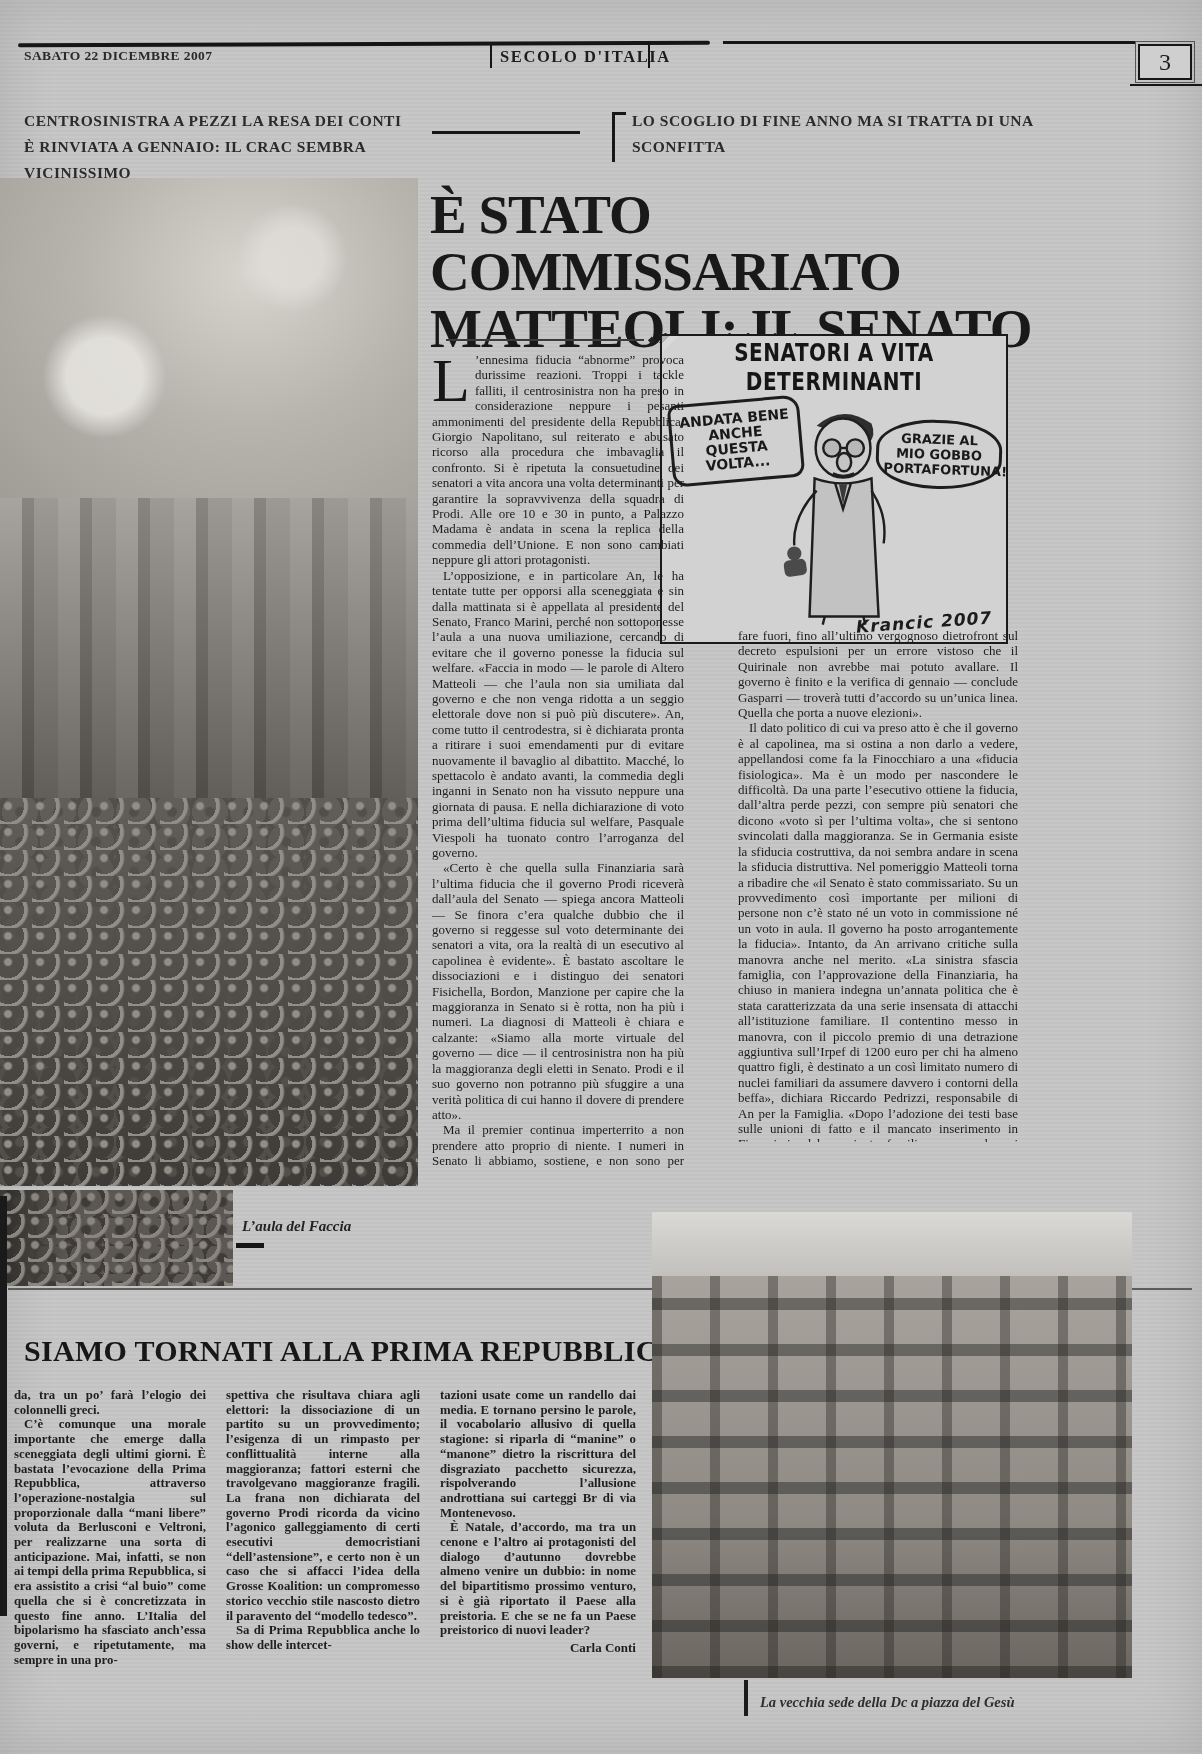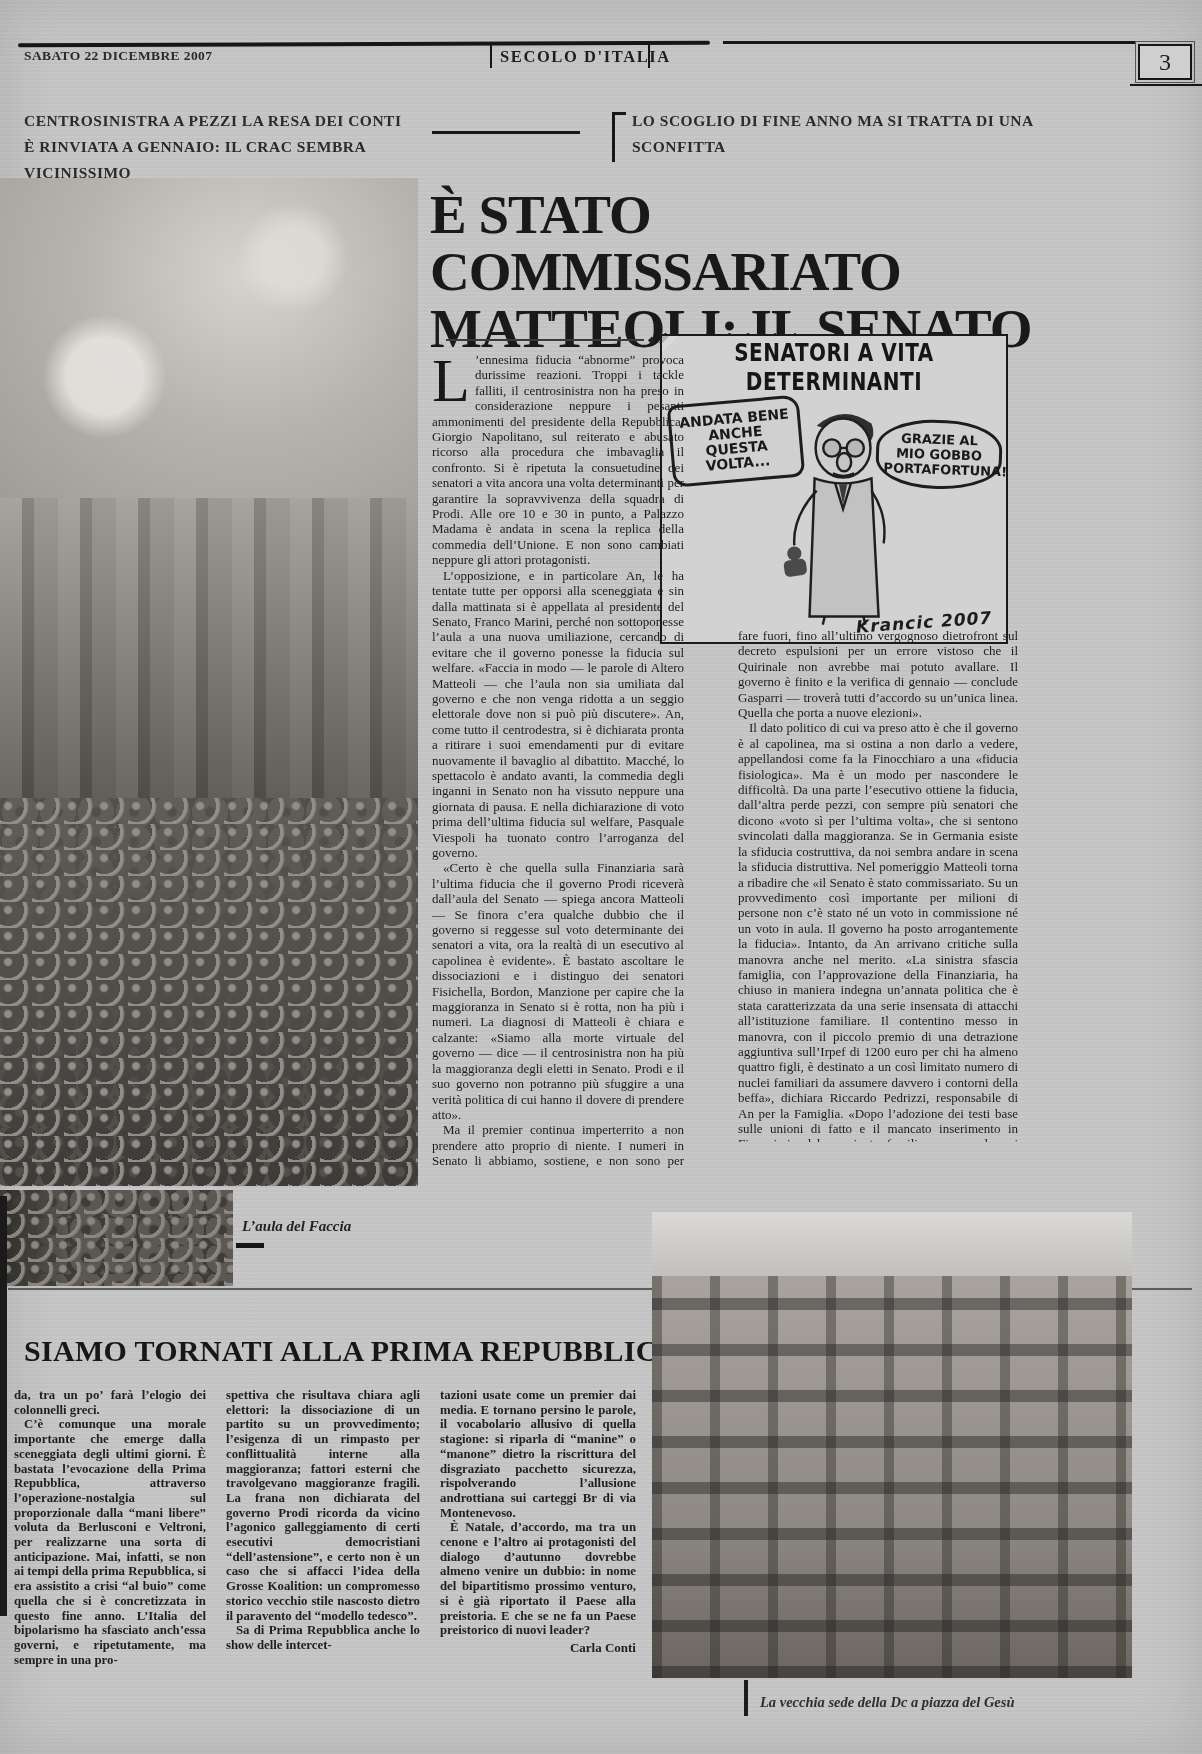--- a/index.html
+++ b/index.html
@@ -156,21 +156,21 @@
 
   <div class="abs b-col" style="left:14px;top:1388px;width:192px;height:356px;">
     <p>da, tra un po’ farà l’elogio dei colonnelli greci.</p>
     <p>C’è comunque una morale importante che emerge dalla sceneggiata degli ultimi giorni. È bastata l’evocazione della Prima Repubblica, attraverso l’operazione-nostalgia sul proporzionale dalla “mani libere” voluta da Berlusconi e Veltroni, per realizzarne una sorta di anticipazione. Mai, infatti, se non ai tempi della prima Repubblica, si era assistito a crisi “al buio” come quella che si è concretizzata in questo fine anno. L’Italia del bipolarismo ha sfasciato anch’essa governi, e ripetutamente, ma sempre in una pro-</p>
   </div>
   <div class="abs b-col" style="left:226px;top:1388px;width:194px;height:356px;">
     <p>spettiva che risultava chiara agli elettori: la dissociazione di un partito su un provvedimento; l’esigenza di un rimpasto per conflittualità interne alla maggioranza; fattori esterni che travolgevano maggioranze fragili. La frana non dichiarata del governo Prodi ricorda da vicino l’agonico galleggiamento di certi esecutivi democristiani “dell’astensione”, e certo non è un caso che si affacci l’idea della Grosse Koalition: un compromesso storico vecchio stile nascosto dietro il paravento del “modello tedesco”.</p>
     <p>Sa di Prima Repubblica anche lo show delle intercet-</p>
   </div>
   <div class="abs b-col" style="left:440px;top:1388px;width:196px;height:356px;">
-    <p>tazioni usate come un premier dai media. E tornano persino le parole, il vocabolario allusivo di quella stagione: si riparla di “manine” o “manone” dietro la riscrittura del disgraziato pacchetto sicurezza, rispolverando l’allusione androttiana sui carteggi Br di via Montenevoso.</p>
+    <p>tazioni usate come un randello dai media. E tornano persino le parole, il vocabolario allusivo di quella stagione: si riparla di “manine” o “manone” dietro la riscrittura del disgraziato pacchetto sicurezza, rispolverando l’allusione androttiana sui carteggi Br di via Montenevoso.</p>
     <p>È Natale, d’accordo, ma tra un cenone e l’altro ai protagonisti del dialogo d’autunno dovrebbe almeno venire un dubbio: in nome del bipartitismo prossimo venturo, si è già riportato il Paese alla preistoria. E che se ne fa un Paese preistorico di nuovi leader?</p>
     <div class="b-sign">Carla Conti</div>
   </div>
 
   <div class="abs" style="left:652px;top:1212px;width:480px;height:466px;overflow:hidden;">
     <div class="ph-sky"></div>
     <div class="ph-facade"></div>
   </div>
   <div class="abs" style="left:744px;top:1680px;width:4px;height:36px;background:#1b1b1b;"></div>
   <div class="abs b-caption" style="left:760px;top:1694px;">La vecchia sede della Dc a piazza del Gesù</div>

